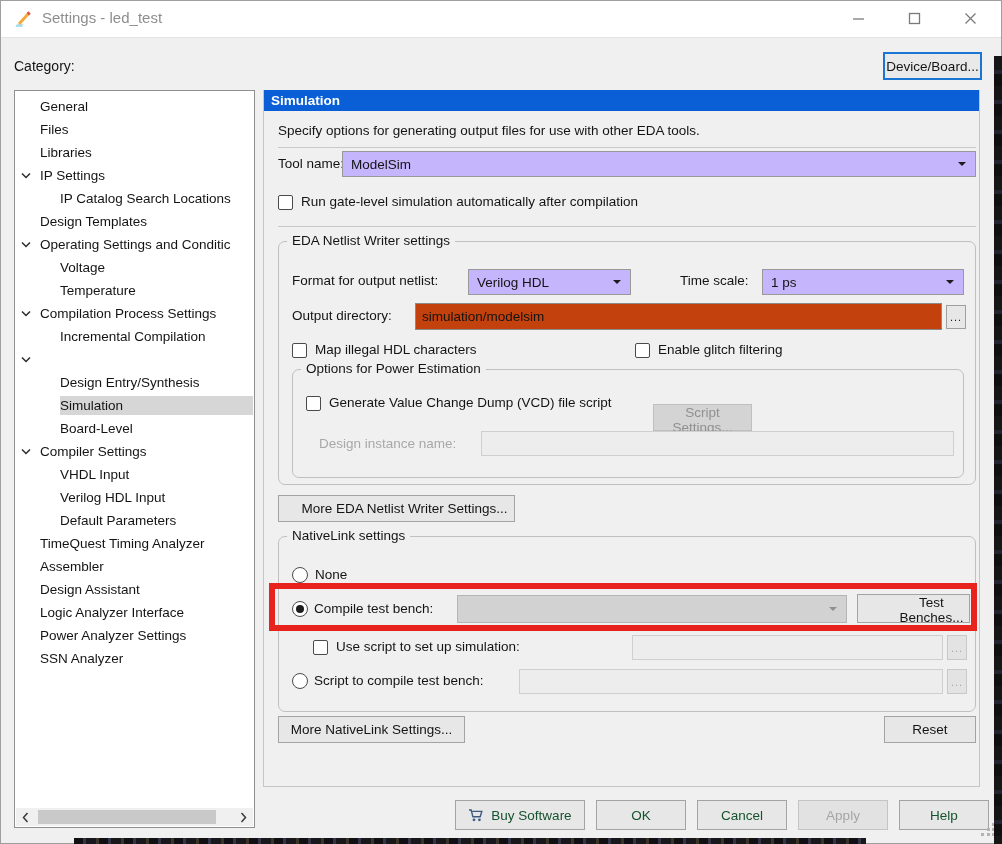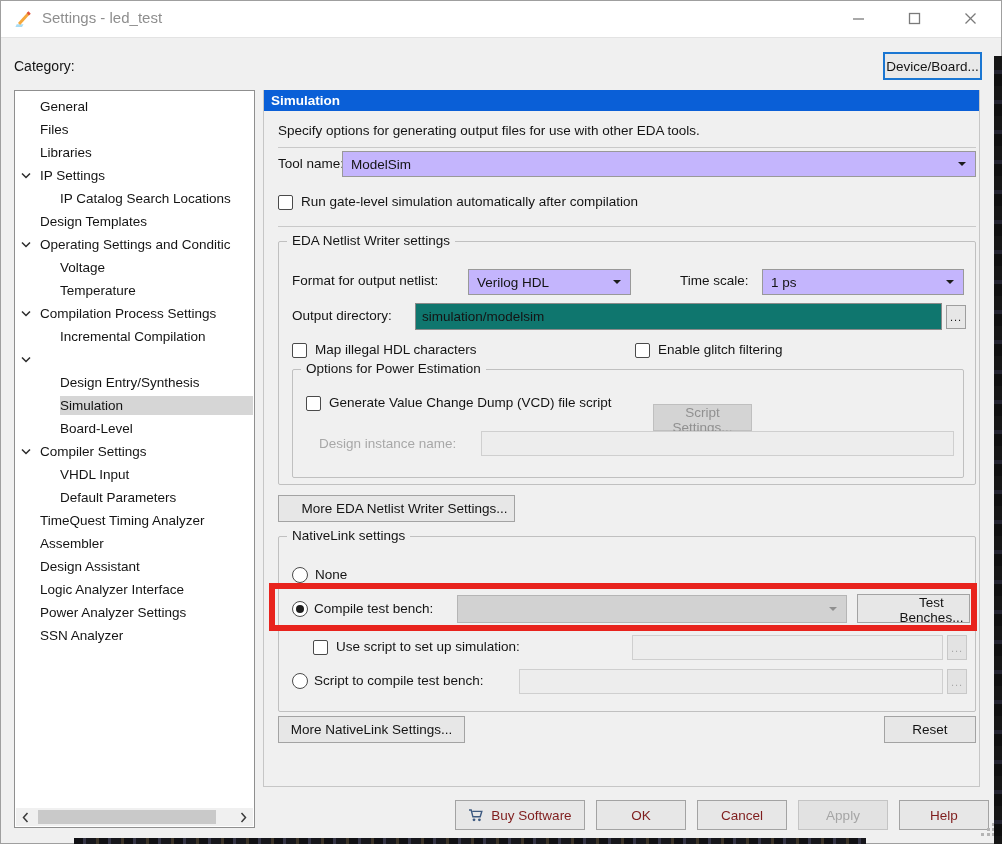--- a/index.html
+++ b/index.html
@@ -46,41 +46,41 @@
   .sep{position:absolute;height:1px;background:#c9c9c9;left:14px;width:698px;}
   .sep1{top:57px;} .sep2{top:136px;}
   .row-label{position:absolute;white-space:nowrap;}
   .lbl-disabled{color:#a8a8a8;}
 
   .combo{position:absolute;background:#c4b5fd;border:1px solid #999999;height:26px;display:flex;align-items:center;padding:0 22px 0 8px;cursor:pointer;white-space:nowrap;}
   .combo::after{content:'';position:absolute;right:9px;top:50%;margin-top:-2px;border:4.5px solid transparent;border-top-color:#1c1c1c;}
   .combo.disabled{background:#d2d2d2;border-color:#b5b5b5;cursor:default;}
   .combo.disabled::after{border-top-color:#8f8f8f;}
 
-  .txt{position:absolute;border:1px solid #8a8a8a;background:#0f766e;font-family:inherit;font-size:13.5px;padding:0 6px;color:#141414;}
+  .txt{position:absolute;border:1px solid #8a8a8a;background:#c2410c;font-family:inherit;font-size:13.5px;padding:0 6px;color:#141414;}
   .txt.disabled{background:#ededed;border-color:#cfcfcf;}
 
   .browse-btn{position:absolute;width:20px;background:#e7e7e7;border:1px solid #9e9e9e;font-size:11px;letter-spacing:1px;color:#1c1c1c;cursor:pointer;padding:0;line-height:10px;font-family:inherit;}
   .browse-btn.disabled{color:#a8a8a8;border-color:#c8c8c8;background:#e3e3e3;cursor:default;}
 
   .cb{position:absolute;width:15px;height:15px;background:#ffffff;border:1px solid #4a4a4a;border-radius:2px;cursor:pointer;}
   .radio{position:absolute;width:16px;height:16px;background:#ffffff;border:1px solid #4a4a4a;border-radius:50%;cursor:pointer;}
   .radio.checked::after{content:'';position:absolute;left:3px;top:3px;width:8px;height:8px;border-radius:50%;background:#1c1c1c;}
 
-  .groupbox{position:absolute;border:1px solid #c0c0c0;border-radius:2px;}
+  .groupbox{position:absolute;border:1px solid #c0c0c0;border-radius:7px;}
   .legend{position:absolute;left:8px;top:-9px;background:#f0f0f0;padding:0 5px;white-space:nowrap;}
 
   .btn{position:absolute;background:#e7e7e7;border:1px solid #a3a3a3;font-family:inherit;font-size:13.5px;color:#141414;cursor:pointer;}
   .btn.disabled{background:#d4d4d4;color:#909090;border-color:#bfbfbf;cursor:default;}
 
   .red-annotation{position:absolute;left:5px;top:493px;width:708px;height:48px;border:6px solid #e8231d;pointer-events:none;z-index:5;}
 
   
   .footer{position:absolute;left:455px;top:800px;display:flex;gap:11px;}
-  .footer-btn{min-width:90px;height:30px;background:#e7e7e7;border:1px solid #a3a3a3;font-family:inherit;font-size:13.5px;color:#7f1d1d;cursor:pointer;display:flex;align-items:center;justify-content:center;gap:7px;padding:0 10px;}
+  .footer-btn{min-width:90px;height:30px;background:#e7e7e7;border:1px solid #a3a3a3;font-family:inherit;font-size:13.5px;color:#14532d;cursor:pointer;display:flex;align-items:center;justify-content:center;gap:7px;padding:0 10px;}
   .footer-btn.with-icon{min-width:130px;}
   .footer-btn.disabled{background:#e2e2e2;color:#a5a5a5;border-color:#c4c4c4;cursor:default;}
   .footer-btn .cart-icon{display:none;line-height:0;}
   .footer-btn.with-icon .cart-icon{display:inline-block;}
 
   
   .behind-right{position:absolute;left:994px;top:56px;width:8px;height:788px;z-index:50;background:repeating-linear-gradient(180deg,#161616 0 14px,#242430 14px 18px,#101010 18px 30px);}
   .behind-bottom{position:absolute;left:74px;top:838px;width:792px;height:6px;z-index:50;background:repeating-linear-gradient(90deg,#101014 0 9px,#343446 9px 12px,#17171c 12px 22px,#3c3428 22px 25px);}
   .resize-grip{position:absolute;left:981px;top:823px;width:14px;height:14px;z-index:45;}
   .resize-grip i{position:absolute;width:3px;height:3px;background:#b4b4b4;}
@@ -257,20 +257,28 @@
           </svg>
         </span>
         <span class="tree-label">VHDL Input</span>
       </div>
       <div class="tree-item lvl1">
         <span class="chevron">
           <svg width="10" height="7" viewBox="0 0 10 7">
             <polyline points="1,1.5 5,5.5 9,1.5" fill="none" stroke="#2b2b2b" stroke-width="1.5"></polyline>
           </svg>
         </span>
+        <span class="tree-label">Verilog HDL Input</span>
+      </div>
+      <div class="tree-item lvl1">
+        <span class="chevron">
+          <svg width="10" height="7" viewBox="0 0 10 7">
+            <polyline points="1,1.5 5,5.5 9,1.5" fill="none" stroke="#2b2b2b" stroke-width="1.5"></polyline>
+          </svg>
+        </span>
         <span class="tree-label">Default Parameters</span>
       </div>
       <div class="tree-item">
         <span class="chevron">
           <svg width="10" height="7" viewBox="0 0 10 7">
             <polyline points="1,1.5 5,5.5 9,1.5" fill="none" stroke="#2b2b2b" stroke-width="1.5"></polyline>
           </svg>
         </span>
         <span class="tree-label">TimeQuest Timing Analyzer</span>
       </div>

